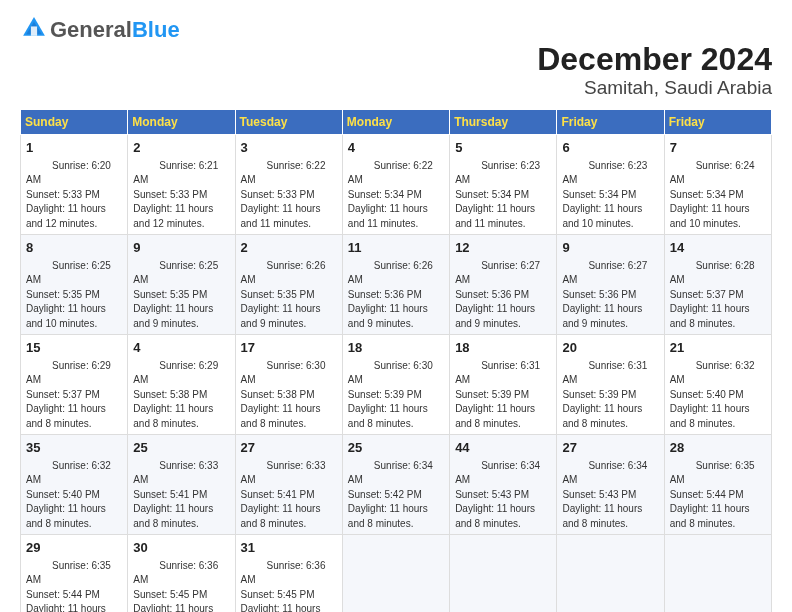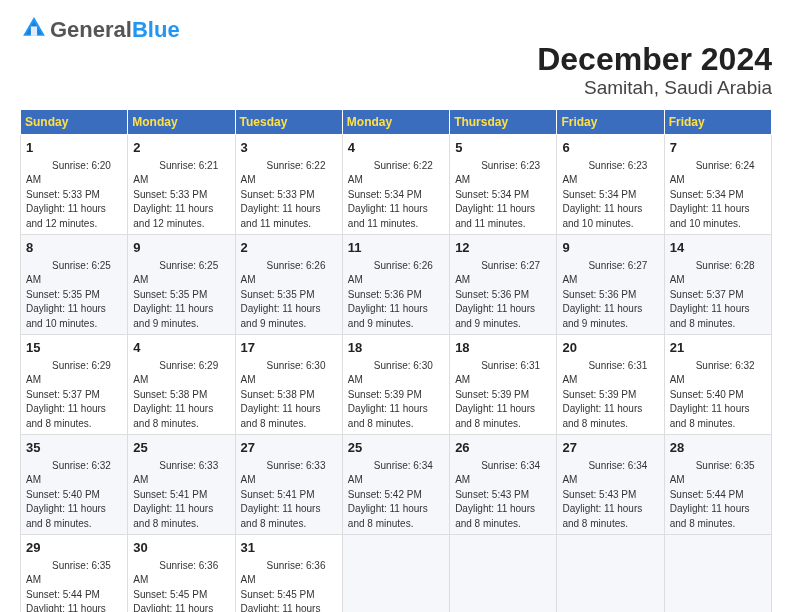--- a/index.html
+++ b/index.html
@@ -157,21 +157,21 @@
           <td><span class="day-num">18</span><span class="day-info">Sunrise: 6:30 AM<br>Sunset: 5:39 PM<br>Daylight: 11 hours and 8 minutes.</span></td>
           <td><span class="day-num">18</span><span class="day-info">Sunrise: 6:31 AM<br>Sunset: 5:39 PM<br>Daylight: 11 hours and 8 minutes.</span></td>
           <td><span class="day-num">20</span><span class="day-info">Sunrise: 6:31 AM<br>Sunset: 5:39 PM<br>Daylight: 11 hours and 8 minutes.</span></td>
           <td><span class="day-num">21</span><span class="day-info">Sunrise: 6:32 AM<br>Sunset: 5:40 PM<br>Daylight: 11 hours and 8 minutes.</span></td>
         </tr>
         <tr>
           <td><span class="day-num">35</span><span class="day-info">Sunrise: 6:32 AM<br>Sunset: 5:40 PM<br>Daylight: 11 hours and 8 minutes.</span></td>
           <td><span class="day-num">25</span><span class="day-info">Sunrise: 6:33 AM<br>Sunset: 5:41 PM<br>Daylight: 11 hours and 8 minutes.</span></td>
           <td><span class="day-num">27</span><span class="day-info">Sunrise: 6:33 AM<br>Sunset: 5:41 PM<br>Daylight: 11 hours and 8 minutes.</span></td>
           <td><span class="day-num">25</span><span class="day-info">Sunrise: 6:34 AM<br>Sunset: 5:42 PM<br>Daylight: 11 hours and 8 minutes.</span></td>
-          <td><span class="day-num">26</span><span class="day-info">Sunrise: 6:34 AM<br>Sunset: 5:43 PM<br>Daylight: 11 hours and 8 minutes.</span></td>
+          <td><span class="day-num">44</span><span class="day-info">Sunrise: 6:34 AM<br>Sunset: 5:43 PM<br>Daylight: 11 hours and 8 minutes.</span></td>
           <td><span class="day-num">27</span><span class="day-info">Sunrise: 6:34 AM<br>Sunset: 5:43 PM<br>Daylight: 11 hours and 8 minutes.</span></td>
           <td><span class="day-num">28</span><span class="day-info">Sunrise: 6:35 AM<br>Sunset: 5:44 PM<br>Daylight: 11 hours and 8 minutes.</span></td>
         </tr>
         <tr>
           <td><span class="day-num">29</span><span class="day-info">Sunrise: 6:35 AM<br>Sunset: 5:44 PM<br>Daylight: 11 hours and 8 minutes.</span></td>
           <td><span class="day-num">30</span><span class="day-info">Sunrise: 6:36 AM<br>Sunset: 5:45 PM<br>Daylight: 11 hours and 9 minutes.</span></td>
           <td><span class="day-num">31</span><span class="day-info">Sunrise: 6:36 AM<br>Sunset: 5:45 PM<br>Daylight: 11 hours and 9 minutes.</span></td>
           <td class="empty-cell"></td>
           <td class="empty-cell"></td>
           <td class="empty-cell"></td>

